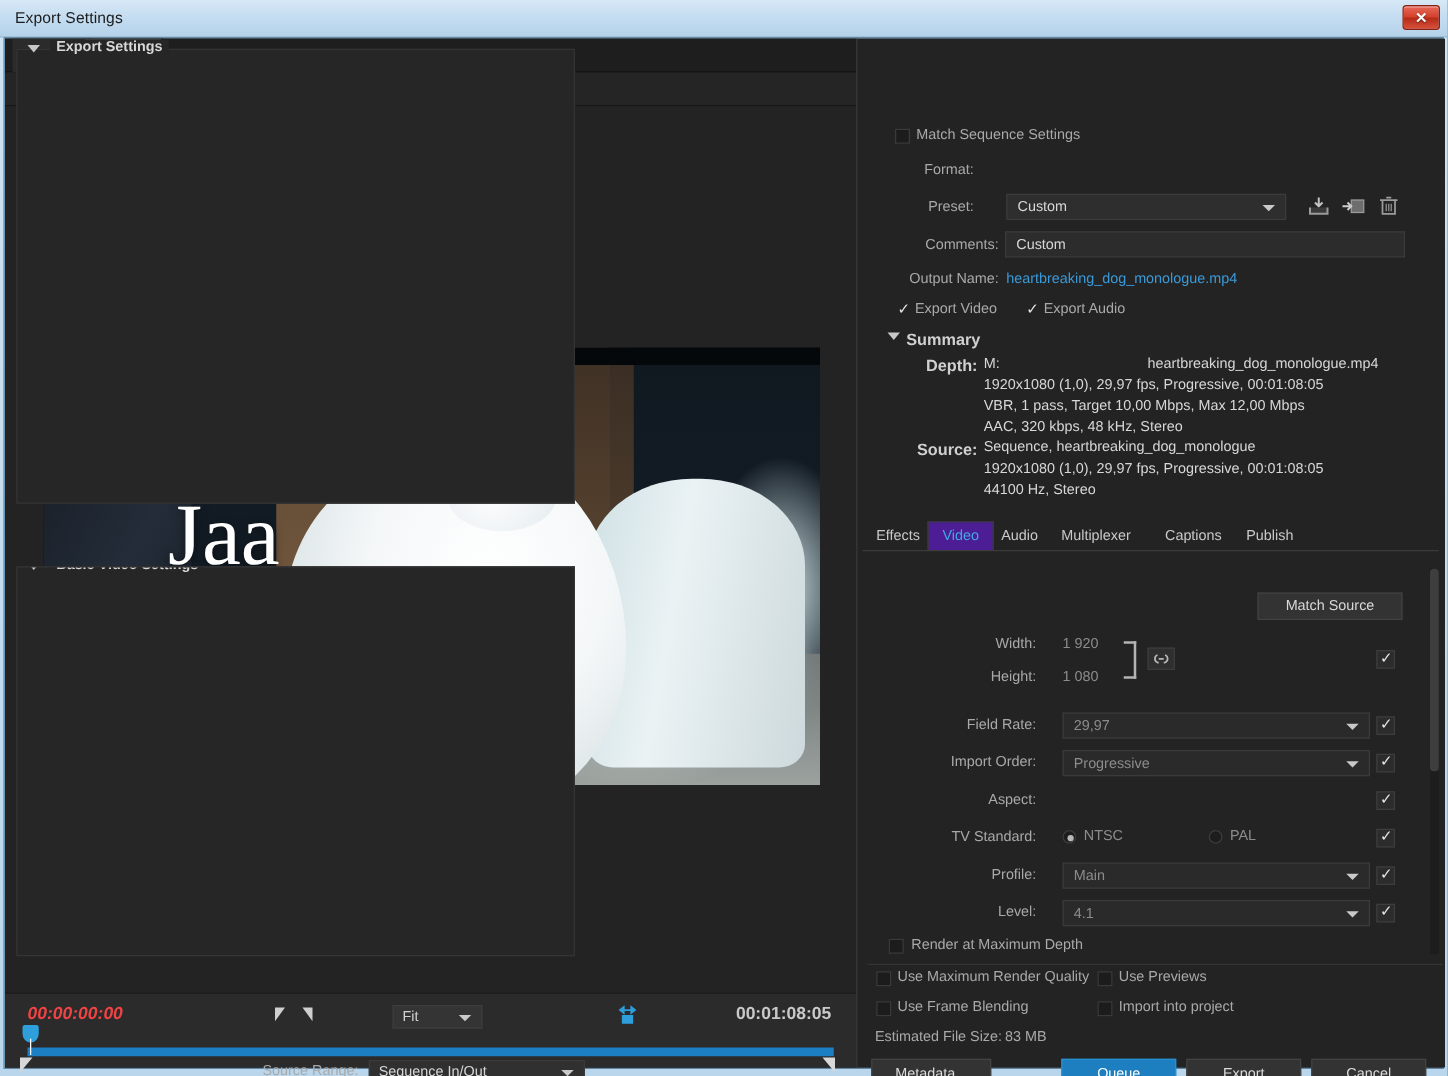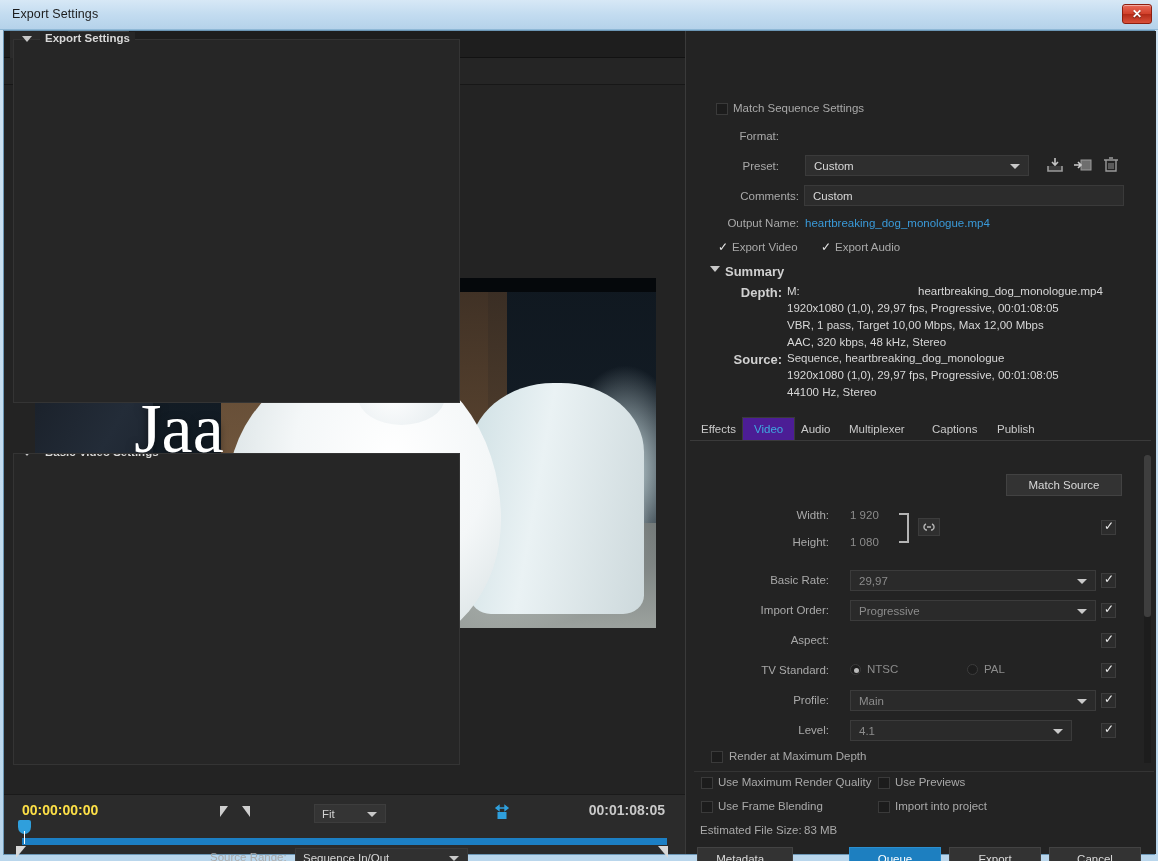--- a/index.html
+++ b/index.html
@@ -159,22 +159,23 @@
     text-shadow: 0 2px 8px rgba(0,0,0,.55);
   }
 
   
   .transport {
     position: absolute; left: 0; top: 763px; width: 681px; height: 60px;
     background: #2b2b2b; border-top: 1px solid #1a1a1a;
   }
   .tc-left {
     position: absolute; left: 18px; top: 7px;
-    font-size: 14px; font-weight: bold; color: #fde047;
+    font-size: 14px; font-weight: bold; color: #ef4444;
     font-family: "Liberation Sans", sans-serif;
+    font-style: italic;
   }
   .tc-right {
     position: absolute; right: 20px; top: 7px;
     font-size: 14px; font-weight: bold; color: #c9c9c9;
   }
   .mark-in, .mark-out {
     position: absolute; top: 11px; width: 0; height: 0; cursor: pointer;
   }
   .mark-in {
     left: 216px;
@@ -518,21 +519,21 @@
     <span class="lbl" style="left:750px; top:505px; width:75px;">Height:</span>
     <span class="val-dim" style="left:846px; top:505px;">1 080</span>
     <div class="link-bracket" style="left:895px; top:482px; height:30px;"></div>
     <div class="chain-icon" style="left:914px; top:487px;">
       <svg width="20" height="16" viewBox="0 0 20 16">
         <path d="M8 8 h4 M7 5 a3.2 3.2 0 0 0 0 6 h1 M13 5 a3.2 3.2 0 0 1 0 6 h-1" stroke="#b6b6b6" stroke-width="1.4" fill="none"></path>
       </svg>
     </div>
     <div class="chk-btn" style="left:1097px; top:489px;"></div>
 
-    <span class="lbl" style="left:740px; top:543px; width:85px;">Basic Rate:</span>
+    <span class="lbl" style="left:740px; top:543px; width:85px;">Field Rate:</span>
     <div class="dd dim" style="left:846px; top:539px; width:246px;">
       <span class="val dimtext">29,97</span>
       <span class="sel-arrow"></span>
     </div>
     <div class="chk-btn" style="left:1097px; top:542px;"></div>
 
     <span class="lbl" style="left:740px; top:573px; width:85px;">Import Order:</span>
     <div class="dd dim" style="left:846px; top:569px; width:246px;">
       <span class="val dimtext">Progressive</span>
       <span class="sel-arrow"></span>
@@ -550,21 +551,21 @@
     <div class="chk-btn" style="left:1097px; top:632px;"></div>
 
     <span class="lbl" style="left:740px; top:663px; width:85px;">Profile:</span>
     <div class="dd dim" style="left:846px; top:659px; width:246px;">
       <span class="val dimtext">Main</span>
       <span class="sel-arrow"></span>
     </div>
     <div class="chk-btn" style="left:1097px; top:662px;"></div>
 
     <span class="lbl" style="left:740px; top:693px; width:85px;">Level:</span>
-    <div class="dd dim" style="left:846px; top:689px; width:222px;">
+    <div class="dd dim" style="left:846px; top:689px; width:246px;">
       <span class="val dimtext">4.1</span>
       <span class="sel-arrow"></span>
     </div>
     <div class="chk-btn" style="left:1097px; top:692px;"></div>
 
     <div class="cbox" style="left:707px; top:720px;"></div>
     <span class="lbl" style="left:725px; top:719px; text-align:left;">Render at Maximum Depth</span>
 
     <div class="vscroll">
       <div class="vscroll-thumb"></div>

